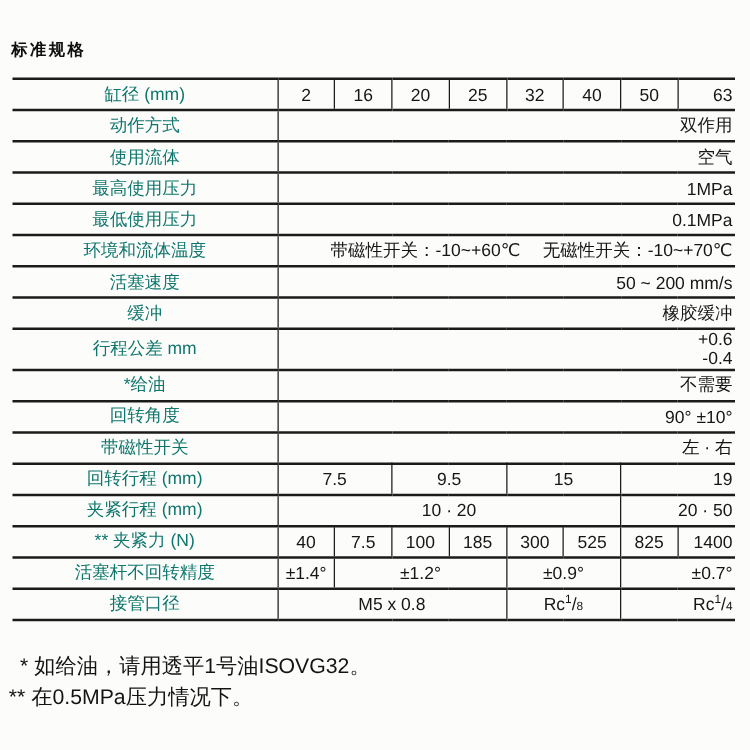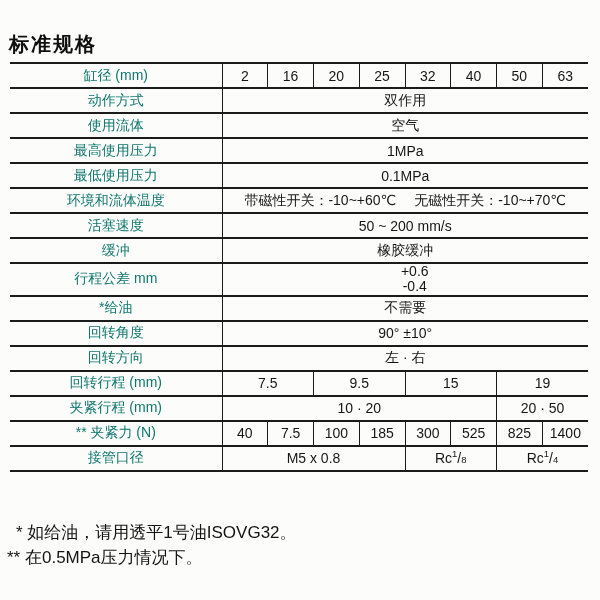--- a/index.html
+++ b/index.html
@@ -7,21 +7,21 @@
     width:600px;height:600px;
     background:#fcfcfa;
     font-family:"Liberation Sans","DejaVu Sans",sans-serif;
     color:#161616;
     position:relative;
     overflow:hidden;
   }
   .page{position:absolute;inset:0;}
   .page-title{
     position:absolute;left:9px;top:31px;
-    font-size:20px;font-weight:bold;letter-spacing:2px;
+    font-size:13px;font-weight:bold;letter-spacing:2px;
     color:#0f0f0f;
     text-align:center;
   }
   table.spec{
     position:absolute;left:10px;top:62px;
     width:578px;
     border-collapse:collapse;
     table-layout:fixed;
   }
   table.spec td{
@@ -31,21 +31,21 @@
     border-right:1.5px solid #1b1b1b;
     height:23px;
     padding:0 2px;
     font-size:14px;
     text-align:center;
     vertical-align:middle;
     white-space:nowrap;
     overflow:hidden;
   }
   table.spec td:first-child{border-left:none;}
-  table.spec td:last-child{border-right:none;}
+  table.spec td:last-child{border-right:none;text-align:right;}
   td.rowlabel{
     text-align:left;
     padding-left:27px;
     font-size:14px;
     color:#0f766e;
   }
   td.small-text{font-size:12px;letter-spacing:0;}
   td.stack{font-size:10.5px;line-height:1.1;padding:1px 2px;}
   td.stack .ln{display:block;padding-left:19px;}
   sup.frac-n{font-size:9.5px;vertical-align:super;line-height:0;}
@@ -118,21 +118,21 @@
         </tr>
         <tr>
           <td class="rowlabel">*给油</td>
           <td colspan="8">不需要</td>
         </tr>
         <tr>
           <td class="rowlabel">回转角度</td>
           <td colspan="8">90° ±10°</td>
         </tr>
         <tr>
-          <td class="rowlabel">回转方向</td>
+          <td class="rowlabel">带磁性开关</td>
           <td colspan="8">左 · 右</td>
         </tr>
         <tr>
           <td class="rowlabel">回转行程 (mm)</td>
           <td colspan="2">7.5</td>
           <td colspan="2">9.5</td>
           <td colspan="2">15</td>
           <td colspan="2">19</td>
         </tr>
         <tr>
@@ -145,20 +145,27 @@
           <td>40</td>
           <td>7.5</td>
           <td>100</td>
           <td>185</td>
           <td>300</td>
           <td>525</td>
           <td>825</td>
           <td>1400</td>
         </tr>
         <tr>
+          <td class="rowlabel">活塞杆不回转精度</td>
+          <td colspan="1">±1.4°</td>
+          <td colspan="3">±1.2°</td>
+          <td colspan="2">±0.9°</td>
+          <td colspan="2">±0.7°</td>
+        </tr>
+        <tr>
           <td class="rowlabel">接管口径</td>
           <td colspan="4">M5 x 0.8</td>
           <td colspan="2">Rc<sup class="frac-n">1</sup>/<sub class="frac-d">8</sub></td>
           <td colspan="2">Rc<sup class="frac-n">1</sup>/<sub class="frac-d">4</sub></td>
         </tr>
       </tbody>
   </table>
 
   <div class="footnotes">
     <div class="fn1">* 如给油，请用透平1号油ISOVG32。</div>

